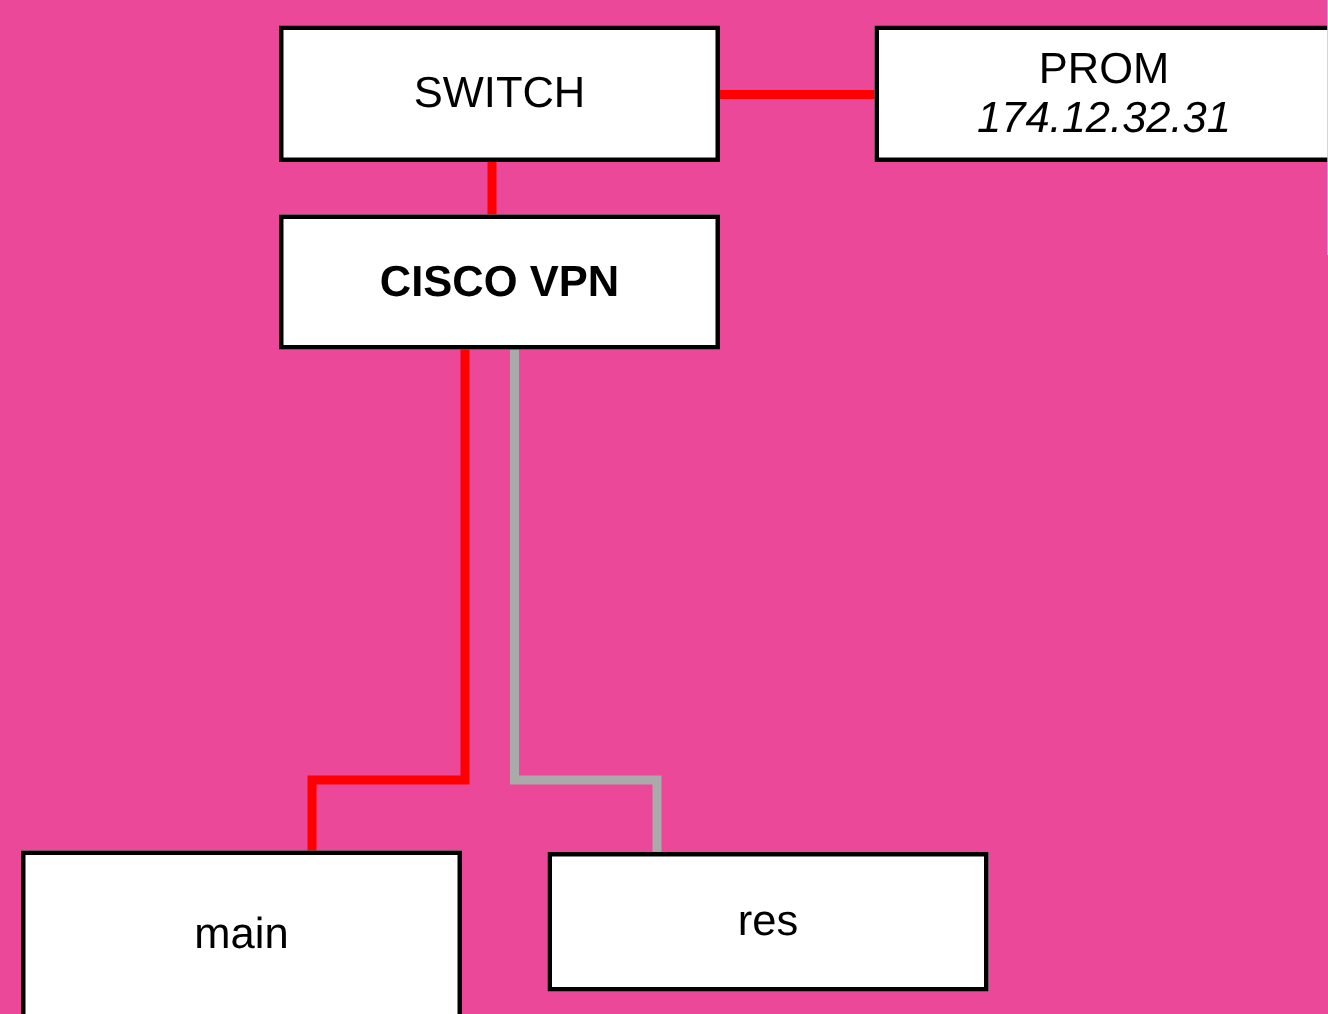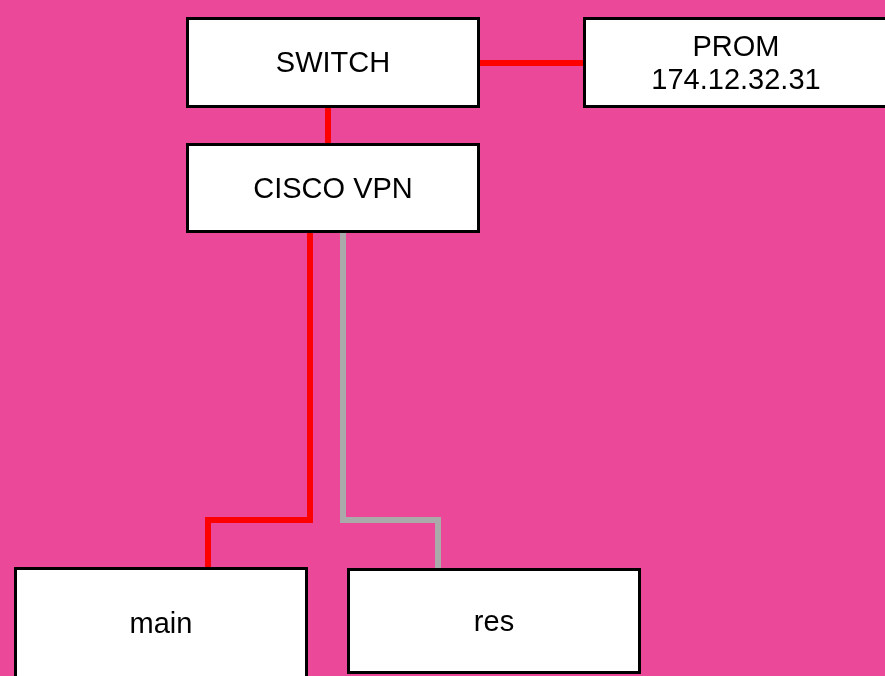--- a/index.html
+++ b/index.html
@@ -42,27 +42,28 @@
     color: #000000;
     font-size: 29px;
     white-space: nowrap;
     text-align: center;
   }
   .node-addr {
     color: #000000;
     font-size: 29px;
     white-space: nowrap;
     text-align: center;
+    font-style: italic;
   }
   
   #node-switch   { left: 186px; top: 17px;  width: 294px; height: 91px; }
   #node-prom     { left: 583px; top: 17px;  width: 306px; height: 91px; }
-  #node-vpn      { left: 186px; top: 143px; width: 294px; height: 90px; }
+  #node-vpn      { left: 186px; top: 143px; width: 294px; height: 90px; font-weight: bold; }
   #node-main     { left: 14px;  top: 567px; width: 294px; height: 112px; }
-  #node-res      { left: 347px; top: 568px; width: 294px; height: 106px; }
+  #node-res      { left: 365px; top: 568px; width: 294px; height: 93px; }
 </style>
 </head>
 <body>
 
 <div id="canvas">
 
   <svg id="wires" viewBox="0 0 885 676" width="885" height="676" xmlns="http://www.w3.org/2000/svg">
 
     <path d="M 478 63 L 585 63" fill="none" stroke="#ff0000" stroke-width="6" stroke-linecap="butt"></path>
 

